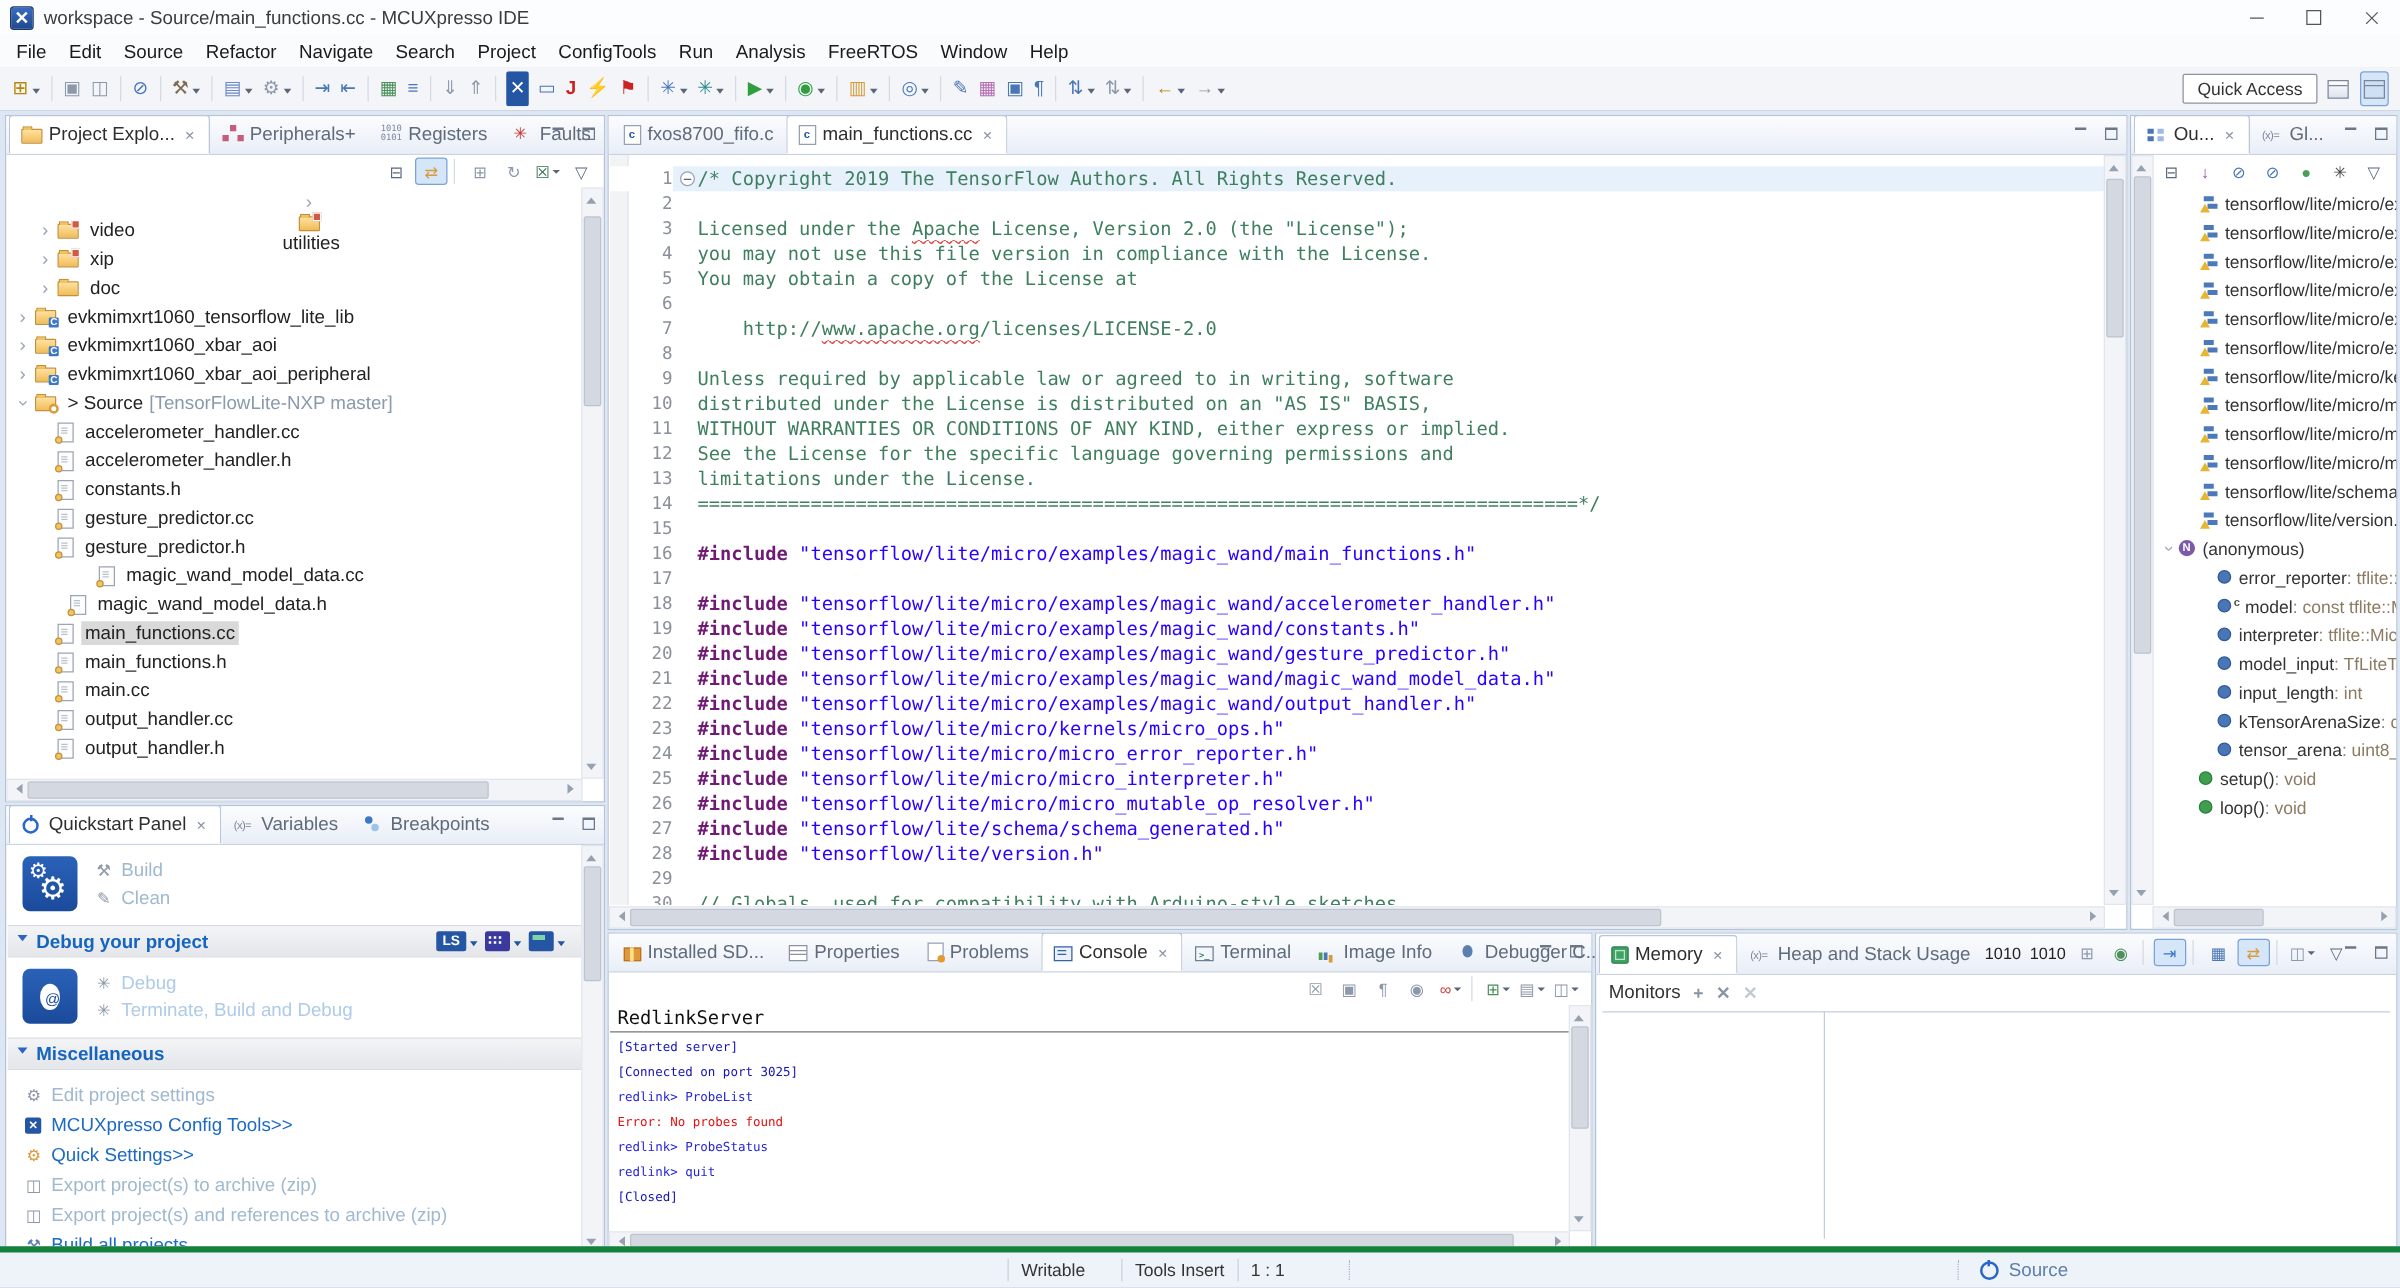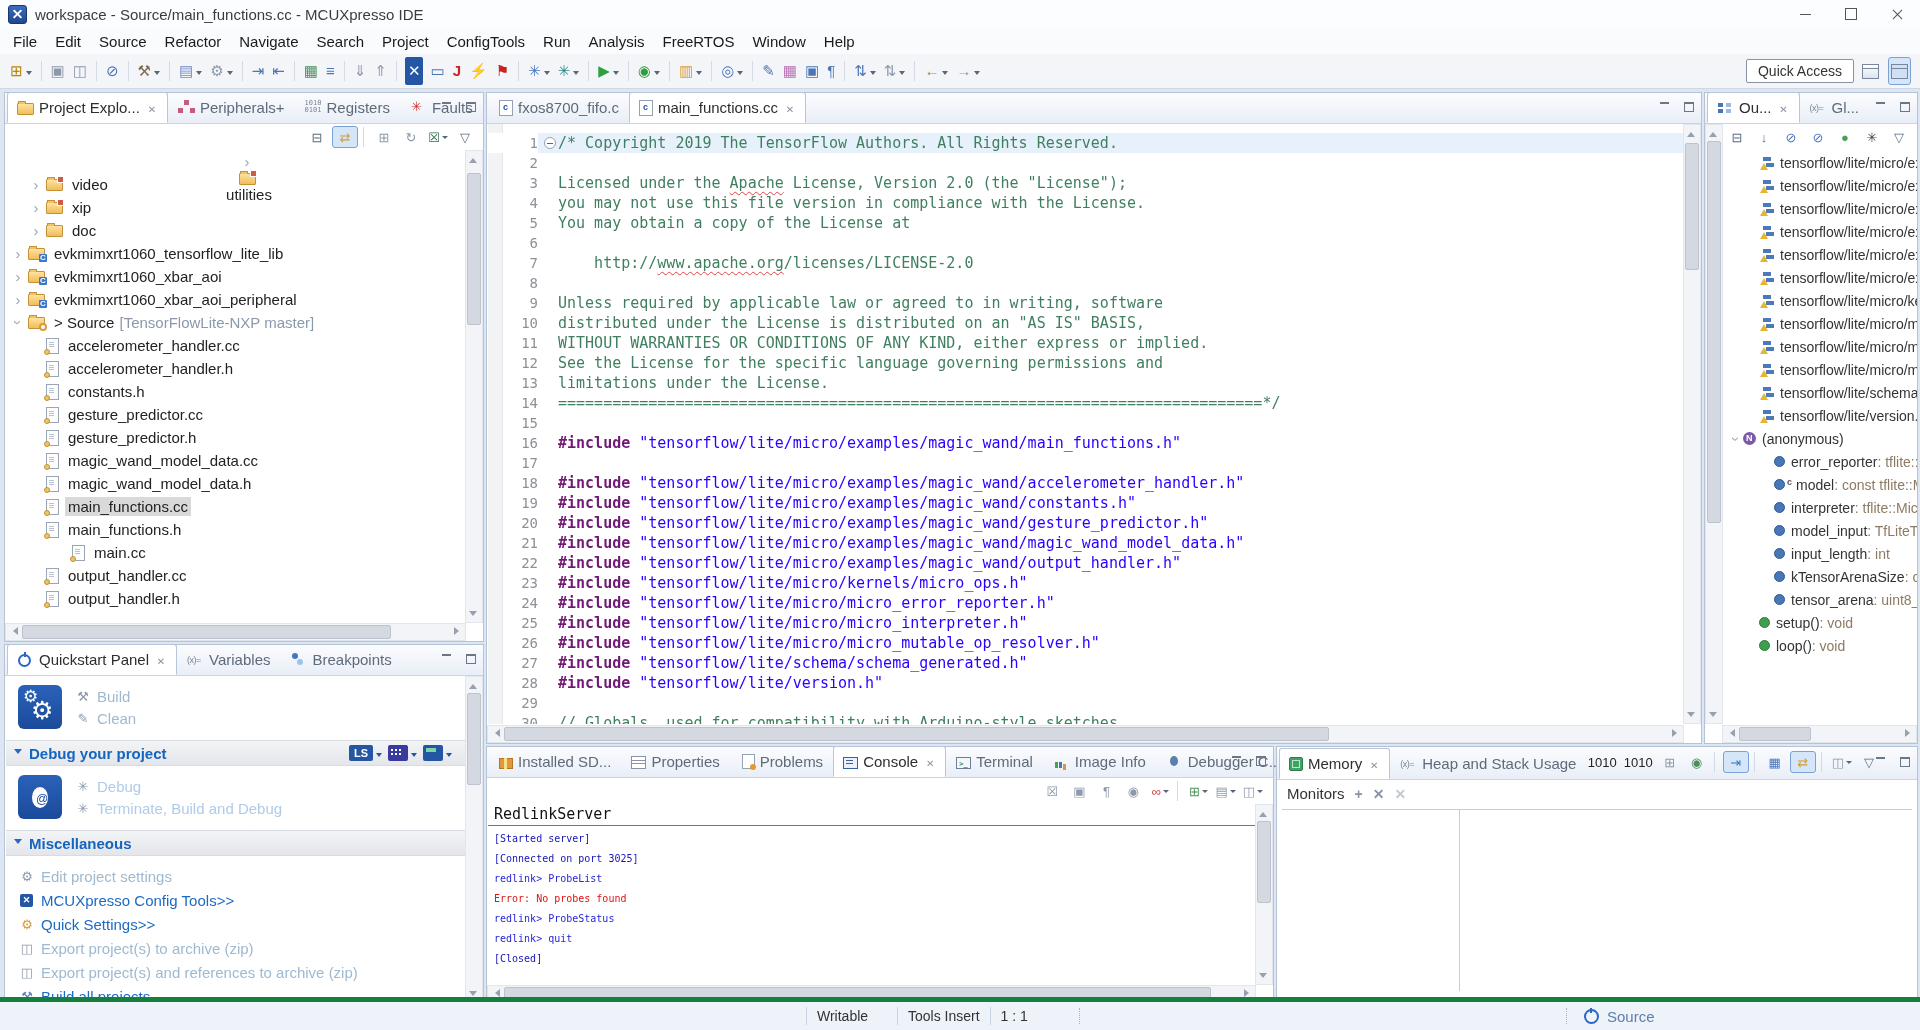--- a/index.html
+++ b/index.html
@@ -465,41 +465,41 @@
         <div class="trow" style="padding-left: 22px;">
           <span class="chev"></span>
           <span class="ti ti-file"></span>
           <span class="tlabel">gesture_predictor.cc</span>
         </div>
         <div class="trow" style="padding-left: 22px;">
           <span class="chev"></span>
           <span class="ti ti-file"></span>
           <span class="tlabel">gesture_predictor.h</span>
         </div>
-        <div class="trow" style="padding-left: 22px;">
+        <div class="trow" style="padding-left: 22px; margin-left: 33px;">
           <span class="chev"></span>
           <span class="ti ti-file"></span>
           <span class="tlabel">magic_wand_model_data.cc</span>
         </div>
-        <div class="trow" style="padding-left: 22px;">
+        <div class="trow" style="padding-left: 32px;">
           <span class="chev"></span>
           <span class="ti ti-file"></span>
           <span class="tlabel">magic_wand_model_data.h</span>
         </div>
         <div class="trow" style="padding-left: 22px;">
           <span class="chev"></span>
           <span class="ti ti-file"></span>
           <span class="tlabel selected">main_functions.cc</span>
         </div>
         <div class="trow" style="padding-left: 22px;">
           <span class="chev"></span>
           <span class="ti ti-file"></span>
           <span class="tlabel">main_functions.h</span>
         </div>
-        <div class="trow" style="padding-left: 22px; margin-left: 26px;">
+        <div class="trow" style="padding-left: 22px;">
           <span class="chev"></span>
           <span class="ti ti-file"></span>
           <span class="tlabel">main.cc</span>
         </div>
         <div class="trow" style="padding-left: 22px;">
           <span class="chev"></span>
           <span class="ti ti-file"></span>
           <span class="tlabel">output_handler.cc</span>
         </div>
         <div class="trow" style="padding-left: 22px;">

